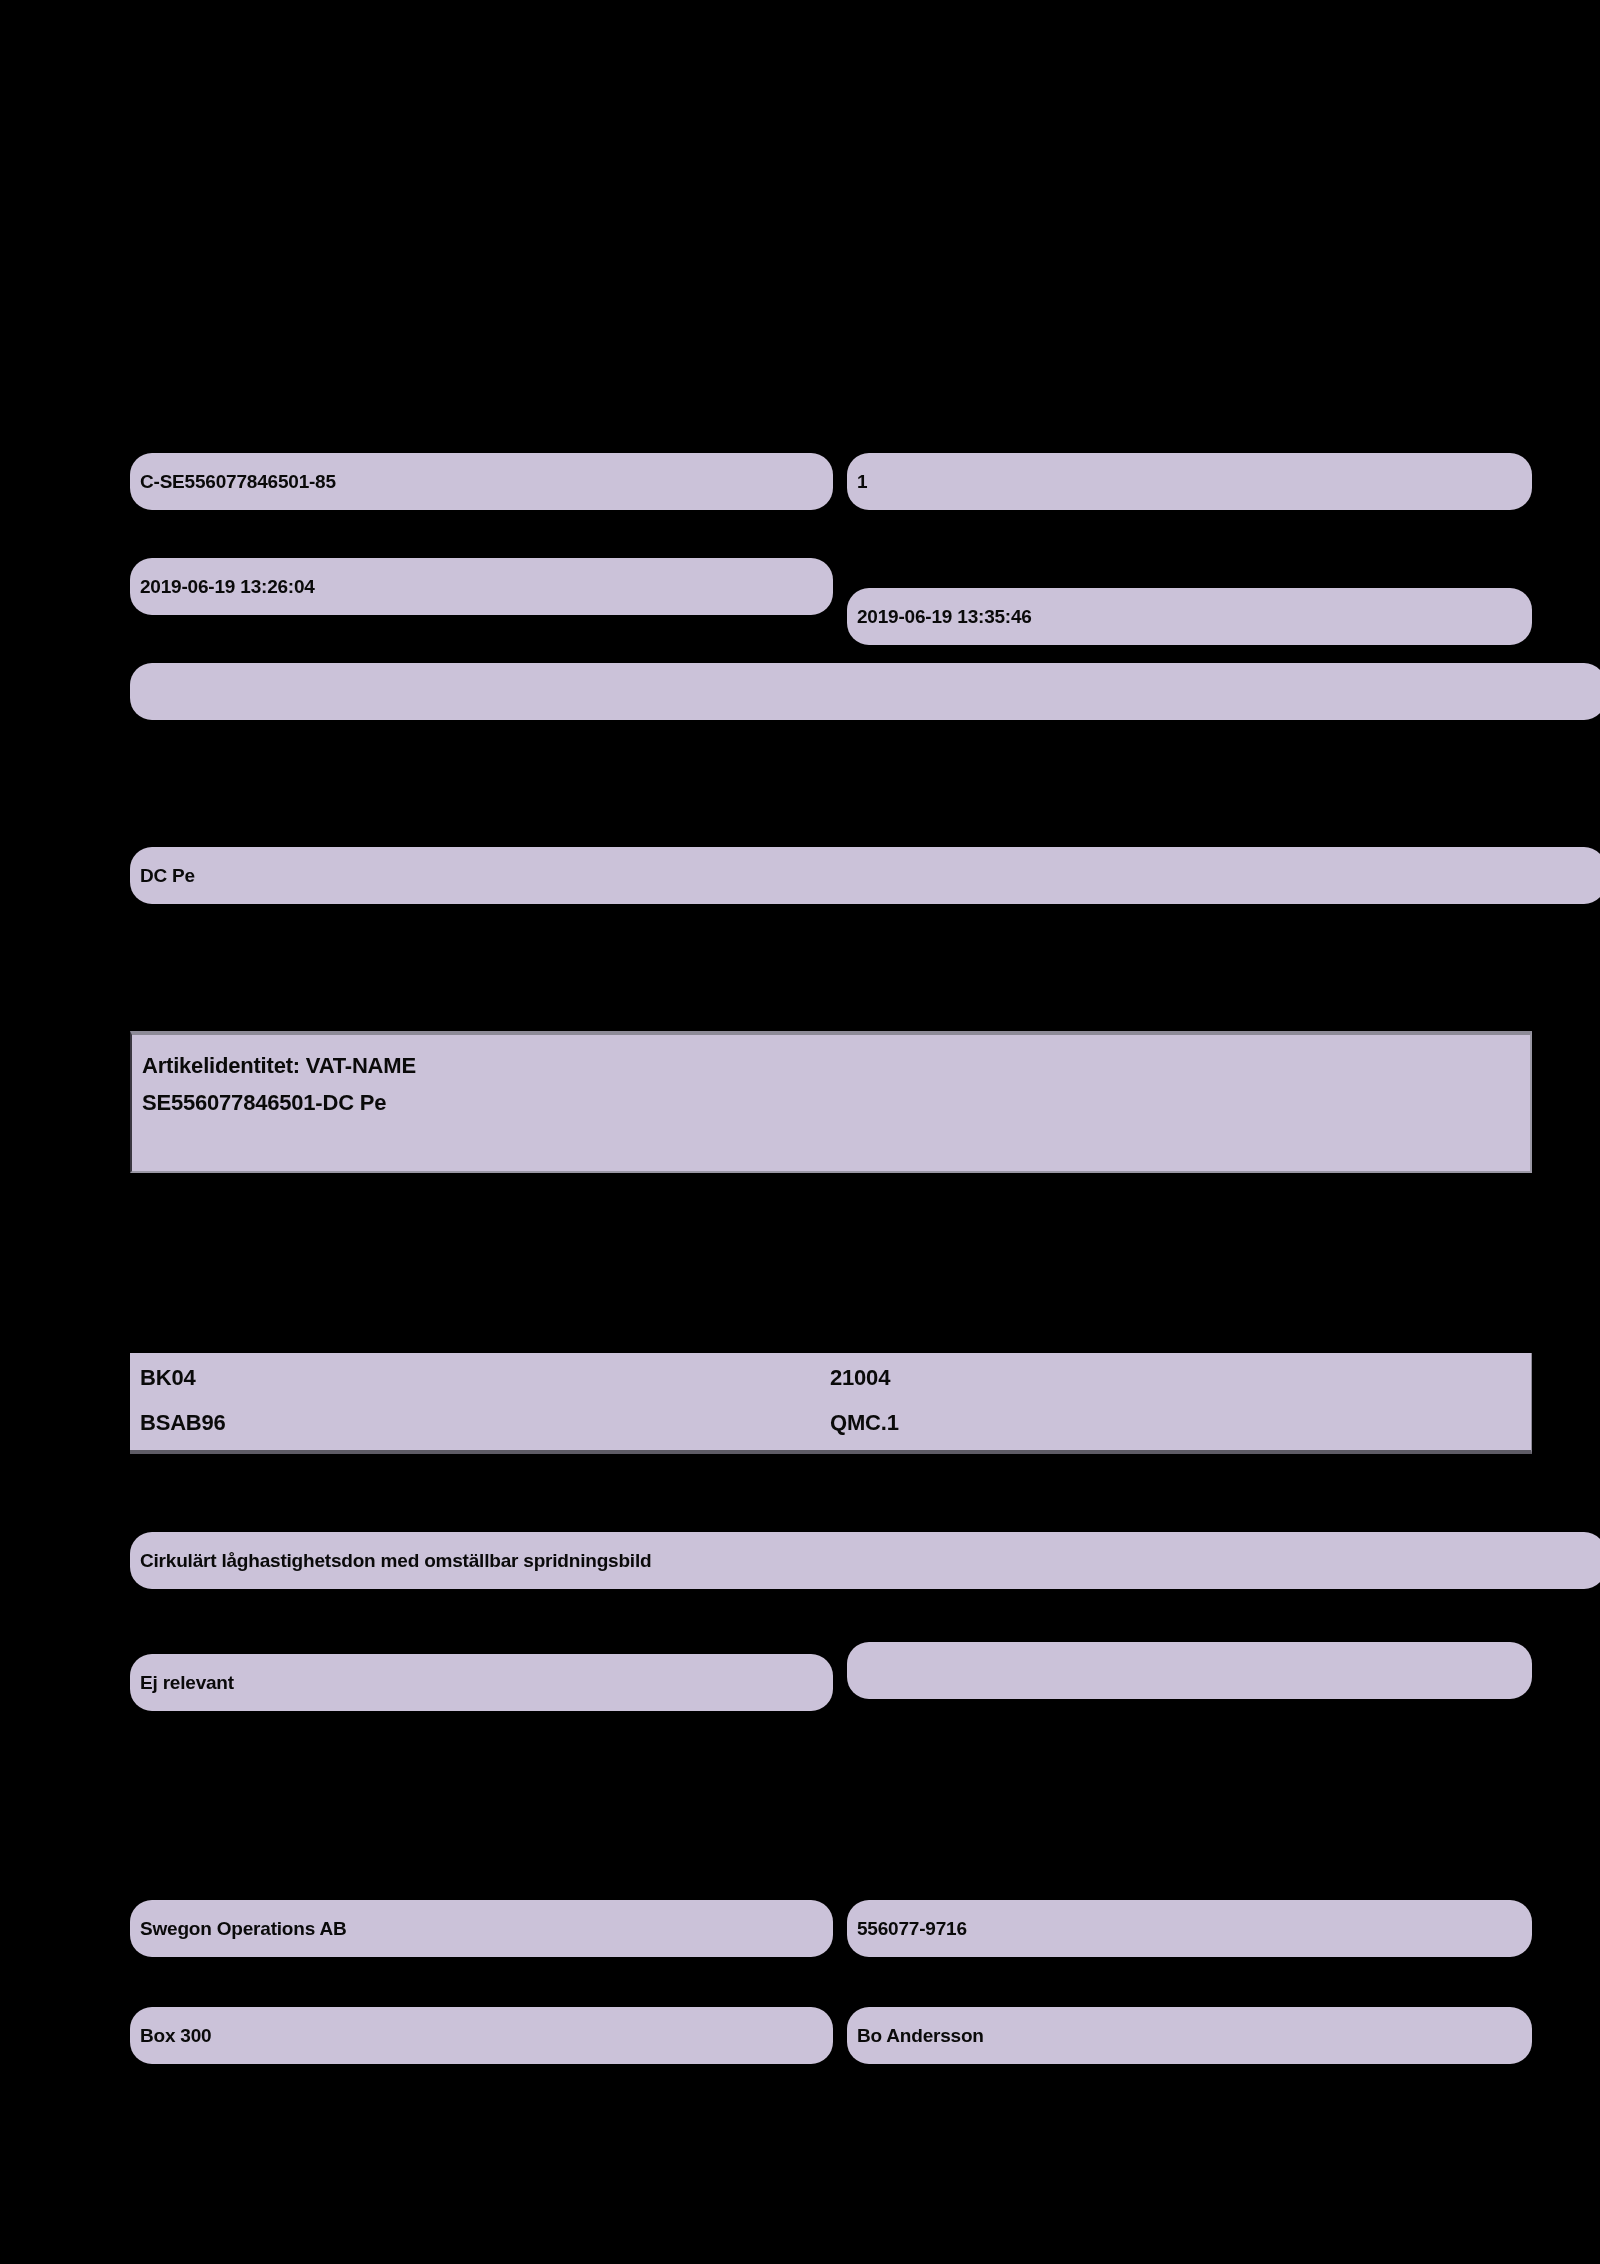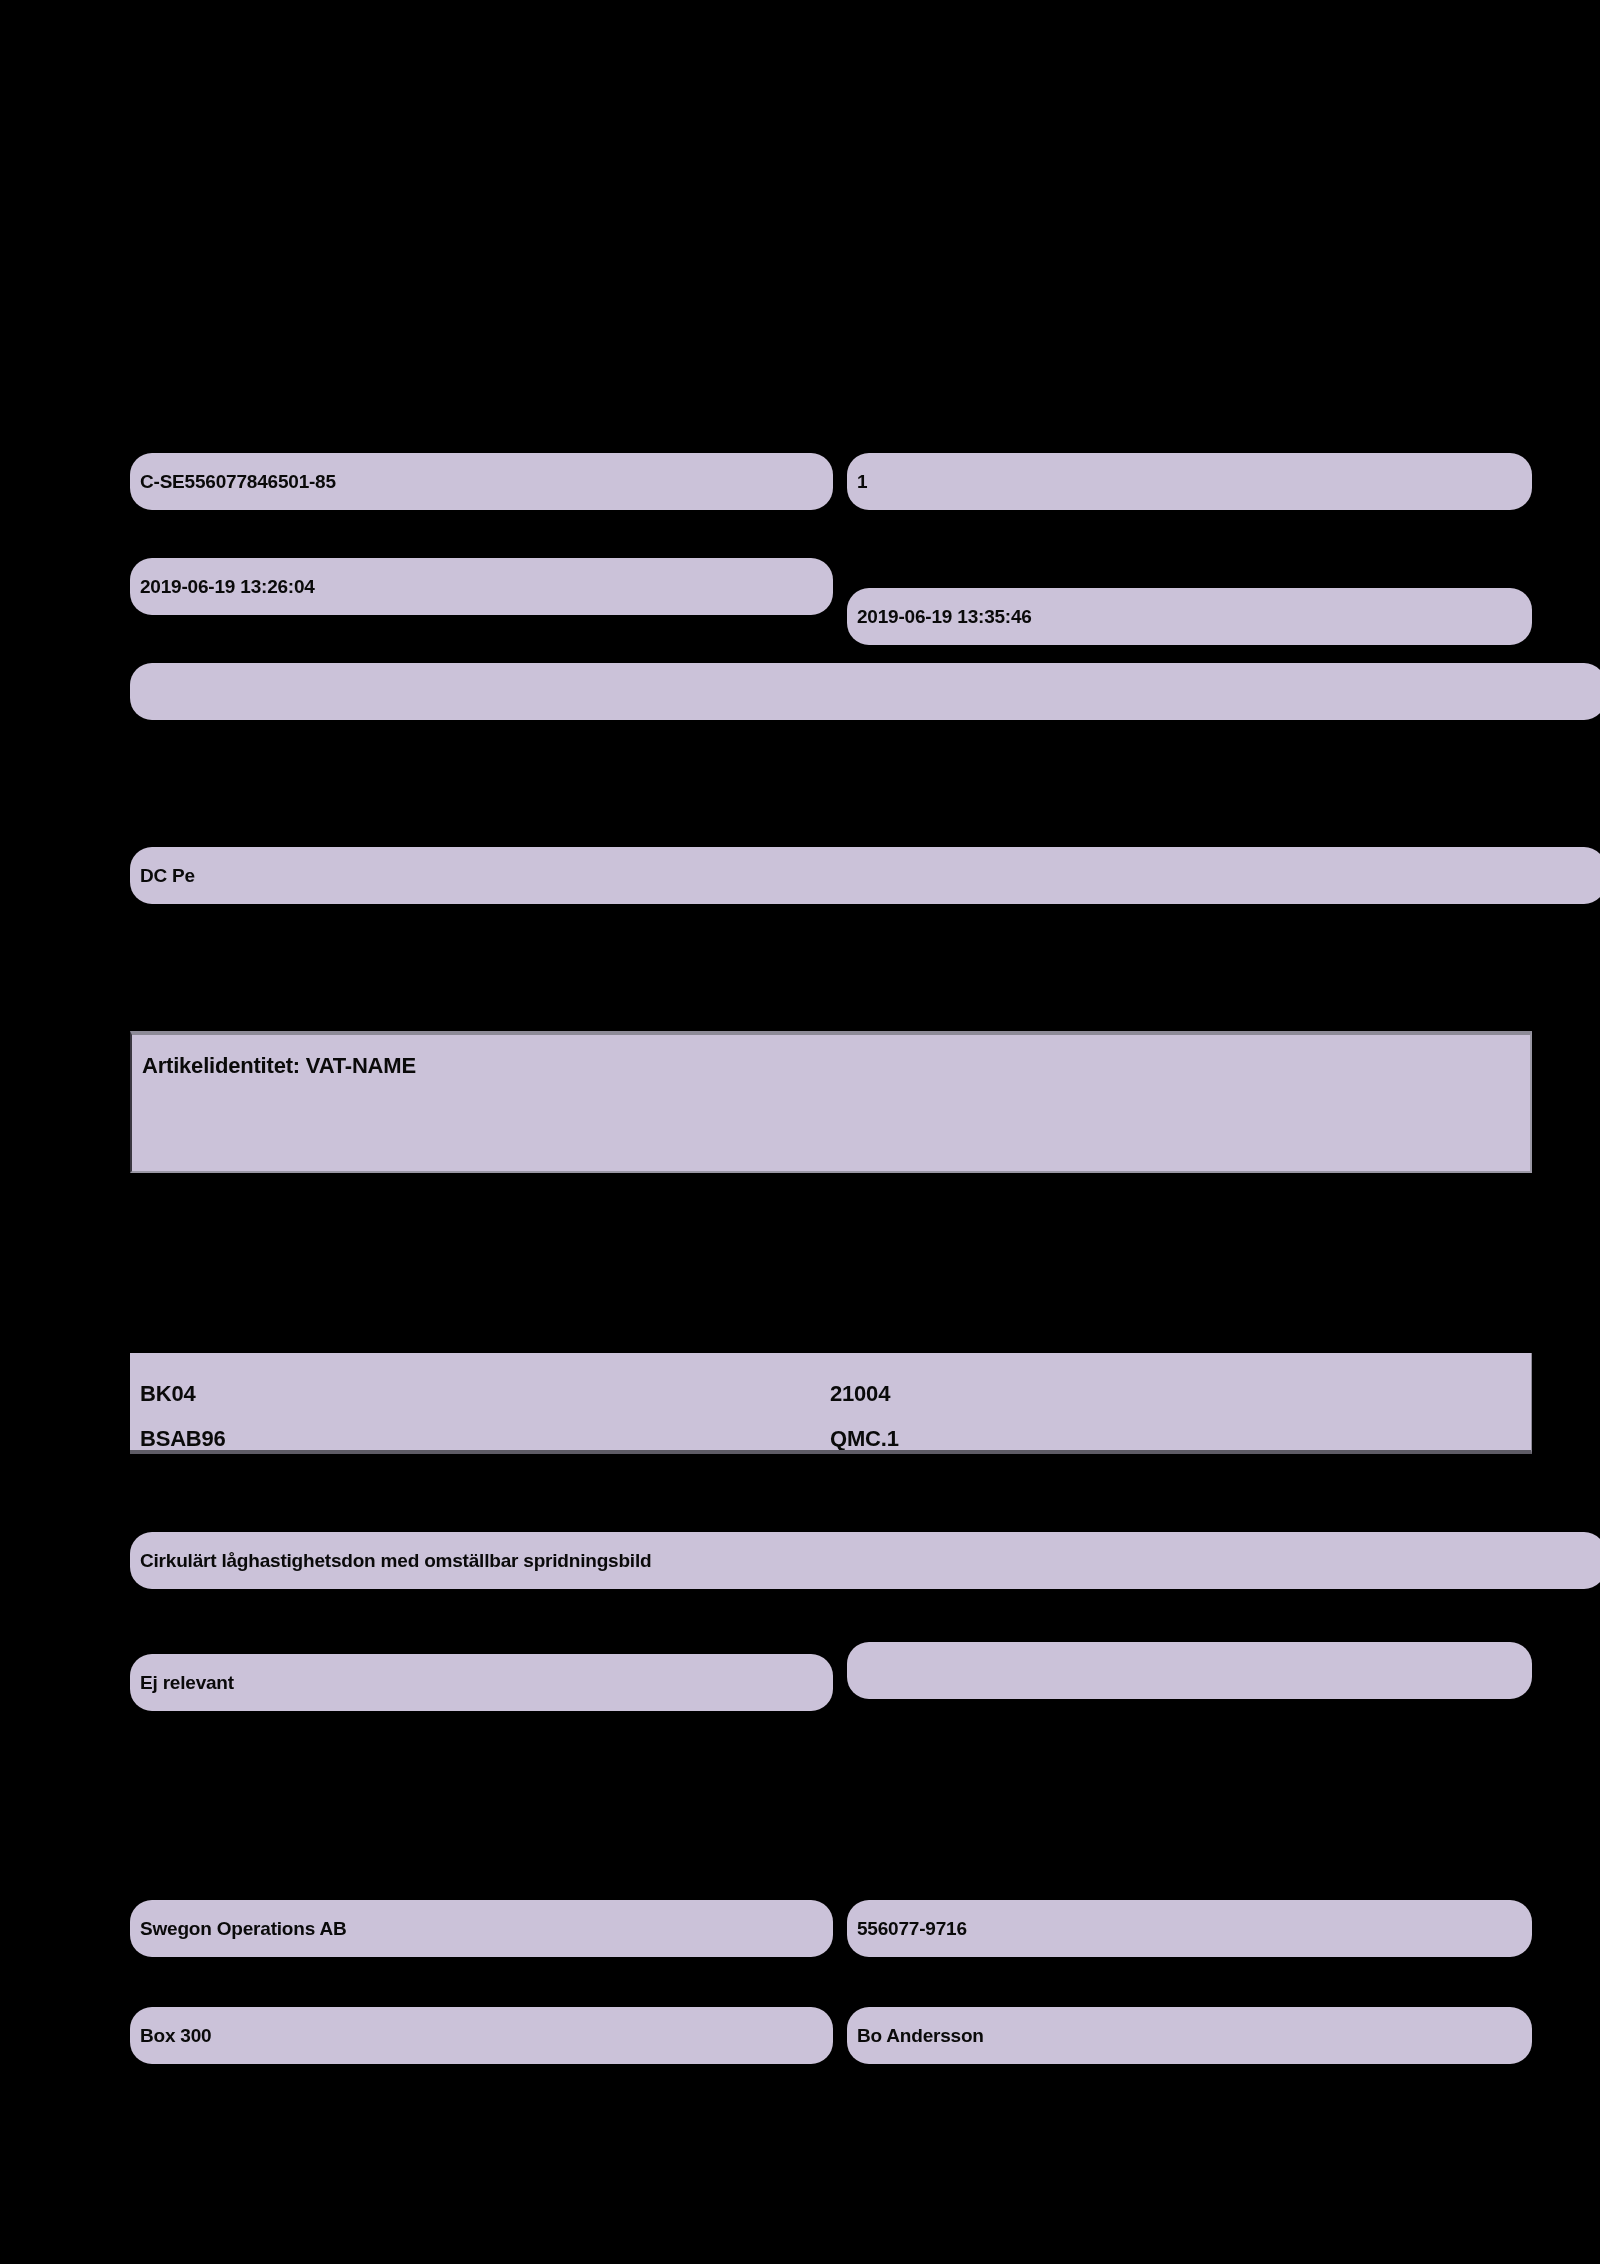--- a/index.html
+++ b/index.html
@@ -57,21 +57,21 @@
     border-top: 4px solid #8d8a97;
     border-left: 2px solid #3a3740;
     border-right: 2px solid #9b98a5;
     border-bottom: 2px solid #9b98a5;
   }
   #classification-box {
     top: 1353px;
     height: 101px;
     border-bottom: 4px solid #5f5c66;
     border-right: 1px solid #8d8a97;
-    padding-top: 18px;
+    padding-top: 2px;
   }
   #classification-box .line {
     line-height: 45px;
   }
   .two-col-row {
     display: flex;
   }
   .two-col-row .cell-left {
     width: 690px;
     white-space: pre;
@@ -88,20 +88,21 @@
 
 <div class="field col-left" style="top:558px">2019-06-19 13:26:04</div>
 <div class="field col-right" style="top:588px">2019-06-19 13:35:46</div>
 
 <div class="field full" style="top:663px"></div>
 
 <div class="field full" style="top:847px">DC Pe</div>
 
 <div class="textarea" id="article-identity-box">
   <div class="line">Artikelidentitet: VAT-NAME</div>
+  <div class="line">SE556077846501-DC Pe</div>
 </div>
 
 <div class="textarea" id="classification-box">
   <div class="line two-col-row">
     <span class="cell-left">BK04</span>
     <span class="cell-right">21004</span>
   </div>
   <div class="line two-col-row">
     <span class="cell-left">BSAB96</span>
     <span class="cell-right">QMC.1</span>

